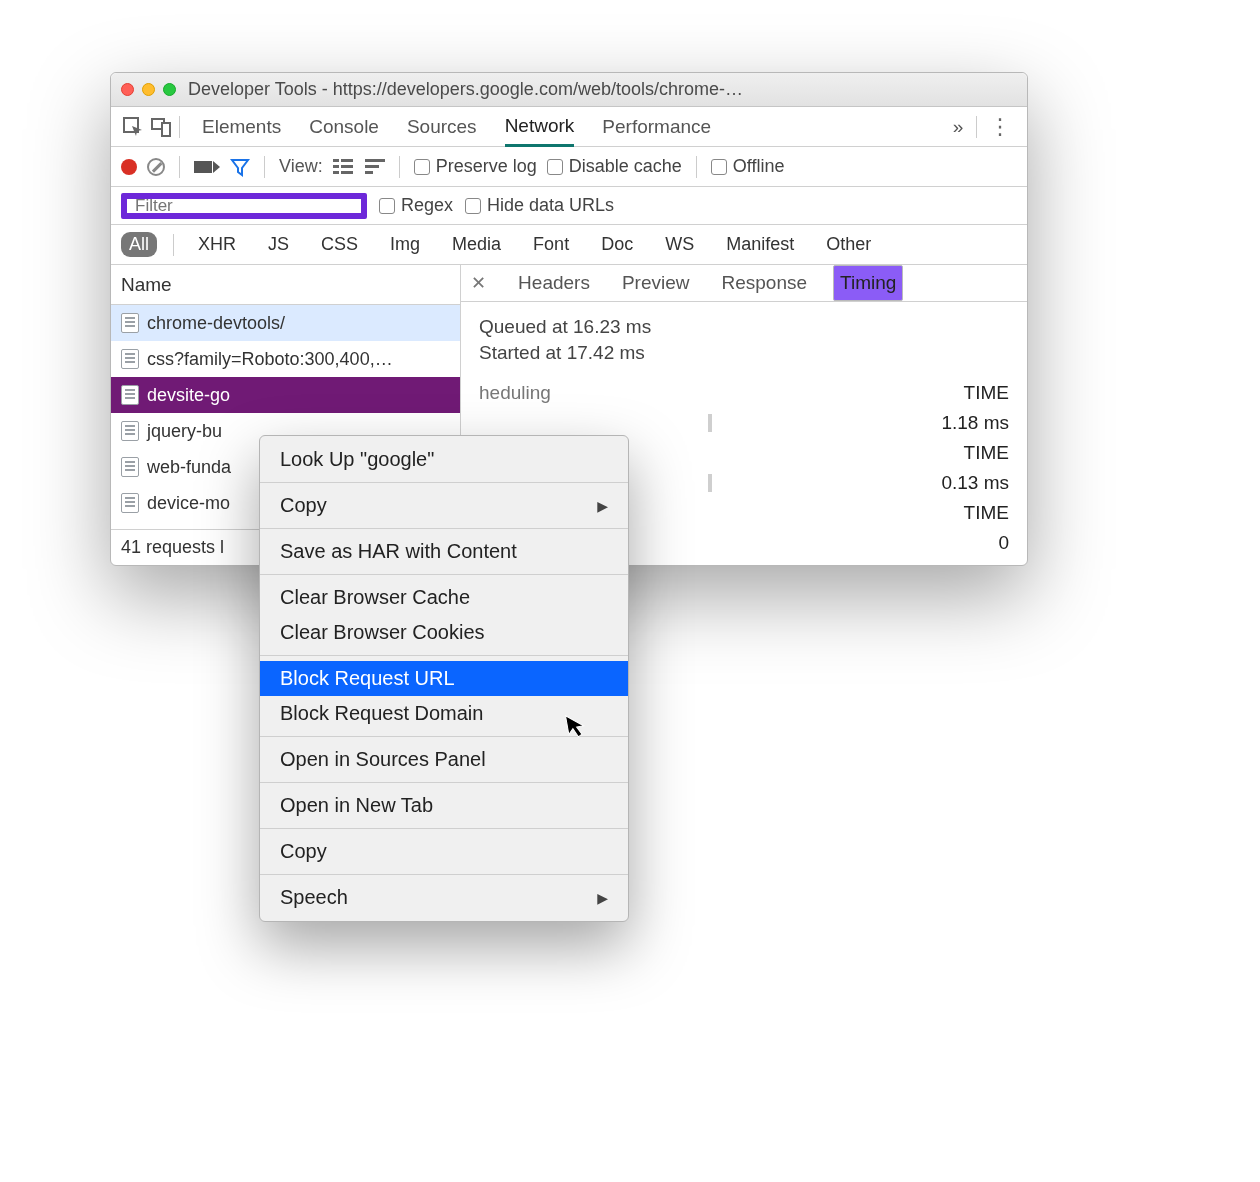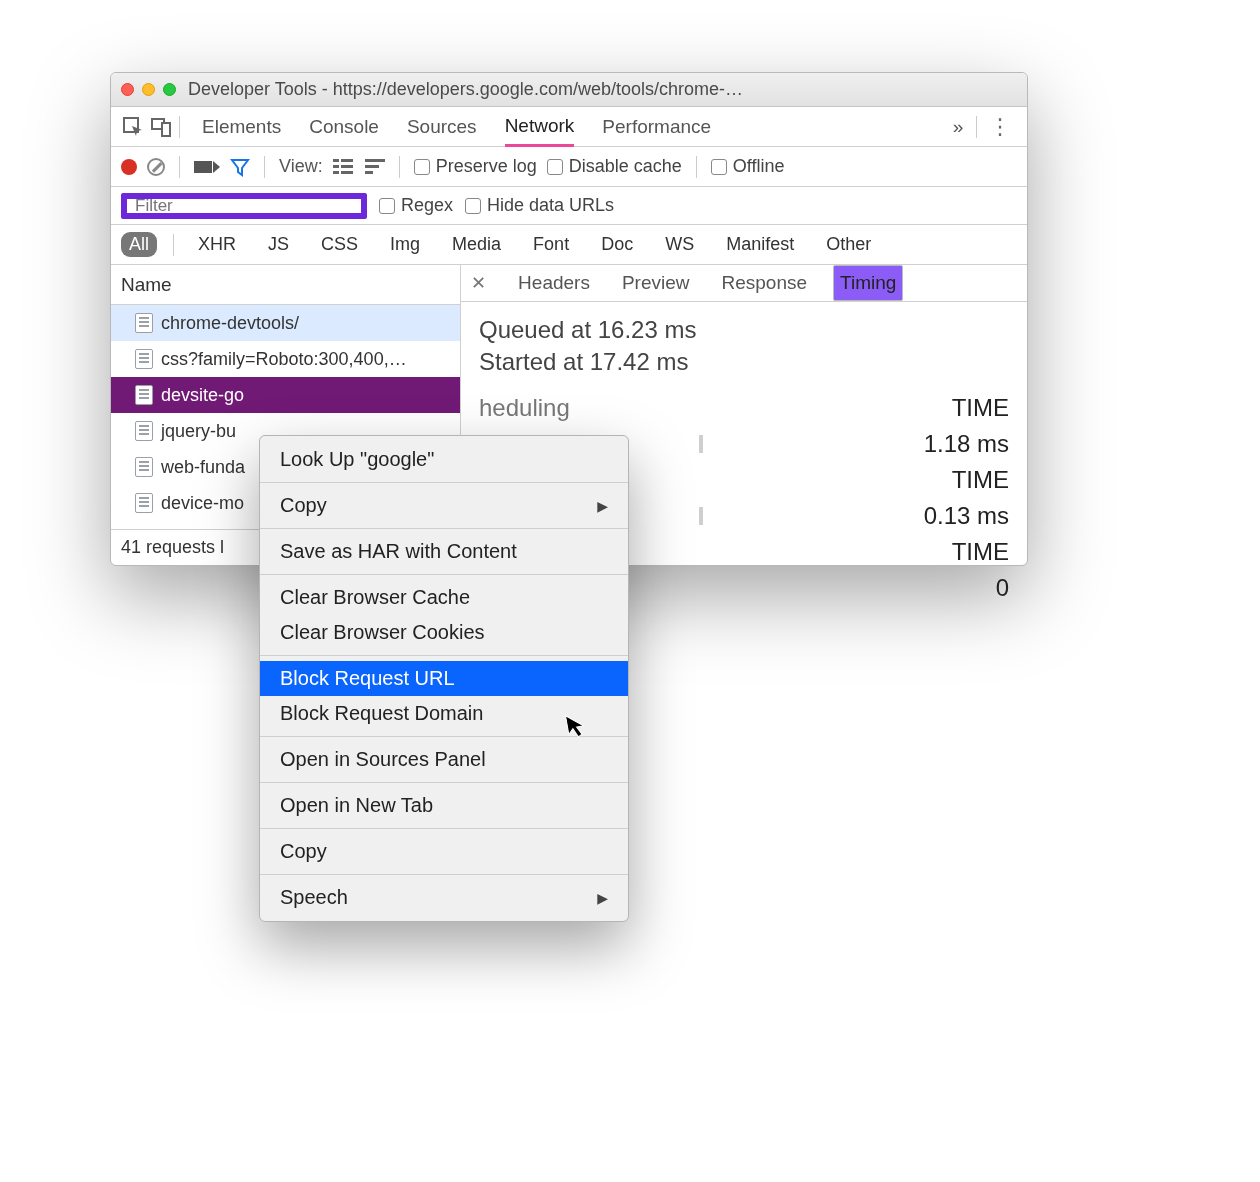--- a/index.html
+++ b/index.html
@@ -29,21 +29,21 @@
   .dot.green { background:#28c840; border:1px solid #17a92b;}
   .title { font-size: 18px; color:#4a4a4a; white-space: nowrap; overflow: hidden; text-overflow: ellipsis; flex:1; }
   .toolbar1 {
     height: 40px; border-bottom:1px solid #d0d0d0;
     display:flex; align-items:center; padding: 0 8px; gap: 0;
     font-size: 19px; color:#555;
   }
   .tb-icon { width:28px; height:28px; display:flex; align-items:center; justify-content:center; color:#555; }
   .tabs { display:flex; align-items:center; gap:28px; margin-left: 18px; flex:1; }
   .tab { color:#555; padding: 8px 0 7px 0; cursor:pointer; }
-  .tab.active { color:#222; border-bottom: 3px solid #ec4899; }
+  .tab.active { color:#222; border-bottom: 3px solid #0f766e; }
   .kebab { font-size: 22px; color:#666; padding: 0 8px;}
   .toolbar2 {
     height: 40px; border-bottom: 1px solid #d0d0d0;
     display:flex; align-items:center; padding: 0 10px; gap: 10px;
     font-size: 18px; color:#444;
   }
   .rec { width: 16px; height:16px; border-radius:50%; background:#d93025; }
   .clear-circ { width:18px; height:18px; border:2.5px solid #888; border-radius:50%; position:relative;}
   .clear-circ::after{ content:""; position:absolute; left:2px; top:6px; width:12px; height:2.5px; background:#888; transform:rotate(-45deg);}
   .sep { width:1px; height:22px; background:#ccc; margin: 0 4px;}
@@ -77,32 +77,32 @@
     display:flex; align-items:center; gap:16px; padding: 0 10px;
     font-size:18px; color:#333;
   }
   .pill { padding:2px 8px; border-radius:9px; }
   .pill.active { background:#777; color:#fff; }
   .tsep { width:1px; height:22px; background:#ccc;}
   .split { display:flex; height: 300px; }
   .left { width: 350px; border-right:1px solid #d0d0d0; display:flex; flex-direction:column;}
   .col-head { height:40px; border-bottom:1px solid #d0d0d0; display:flex; align-items:center; padding:0 10px; font-size:19px; color:#333;}
   .rows { flex:1; overflow:hidden; }
-  .row { height:36px; display:flex; align-items:center; gap:8px; padding:0 24px; font-size:18px; color:#333; border-bottom:0px solid #eee; white-space:nowrap; overflow:hidden; text-overflow:ellipsis;}
+  .row { height:36px; display:flex; align-items:center; gap:8px; padding:0 10px; font-size:18px; color:#333; border-bottom:0px solid #eee; white-space:nowrap; overflow:hidden; text-overflow:ellipsis;}
   .row.sel { background:#dbeaff; }
   .row.hl { background:#701a75; color:#fff; }
   .file-ico { width:18px; height:20px; border:1px solid #9aa0a6; background:#fff; border-radius:2px; position:relative; flex:0 0 18px;}
   .file-ico::before{content:"";position:absolute;left:3px;top:3px;right:3px;height:2px;background:#9aa0a6;box-shadow:0 4px 0 #9aa0a6,0 8px 0 #9aa0a6;}
   .statusbar { height:36px; border-top:1px solid #d0d0d0; display:flex; align-items:center; padding:0 10px; font-size:18px; color:#333; overflow:hidden;}
   .right { flex:1; display:flex; flex-direction:column; }
   .detail-tabs { height:40px; border-bottom:1px solid #d0d0d0; display:flex; align-items:center; gap:20px; padding:0 10px; font-size:19px; color:#555;}
   .dtab { padding:6px 6px; }
   .dtab.active { border:1px solid #bbb; background:#8b5cf6; color:#222; border-radius:2px;}
   .x-ico { font-size:18px; color:#777; padding-right:6px;}
-  .detail-body { flex:1; padding: 10px 18px; font-size:24px; color:#444; position:relative;}
+  .detail-body { flex:1; padding: 10px 18px; font-size:19px; color:#444; position:relative;}
   .timing-row { display:flex; justify-content:space-between; align-items:center; margin:8px 0;}
   .timing-label { color:#777; }
   .timing-val { color:#222; }
   .bar { height:18px; width:4px; background:#cfcfcf; margin: 0 auto;}
   .ctxmenu {
     position:absolute; left:148px; top:362px; width:370px;
     background:#f0f0f0; border:1px solid #b5b5b5; border-radius:6px;
     box-shadow: 0 25px 60px rgba(0,0,0,0.35);
     padding: 6px 0;
     font-size:20px; color:#222;

